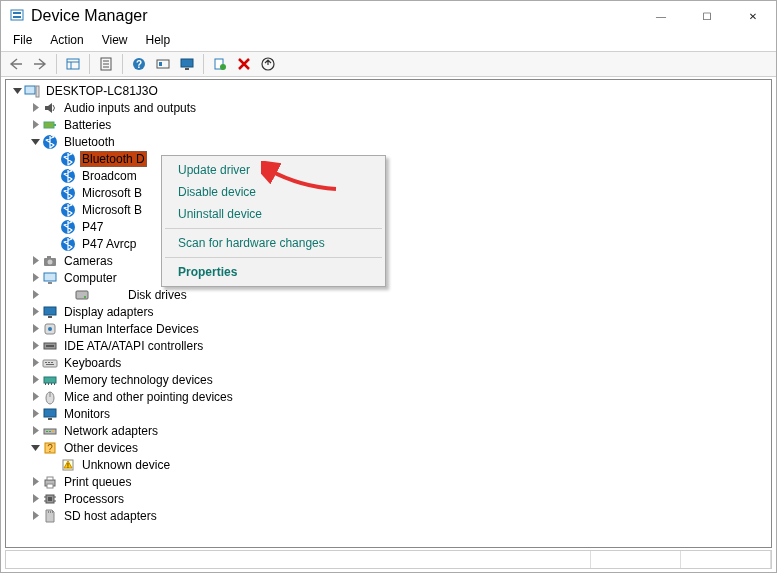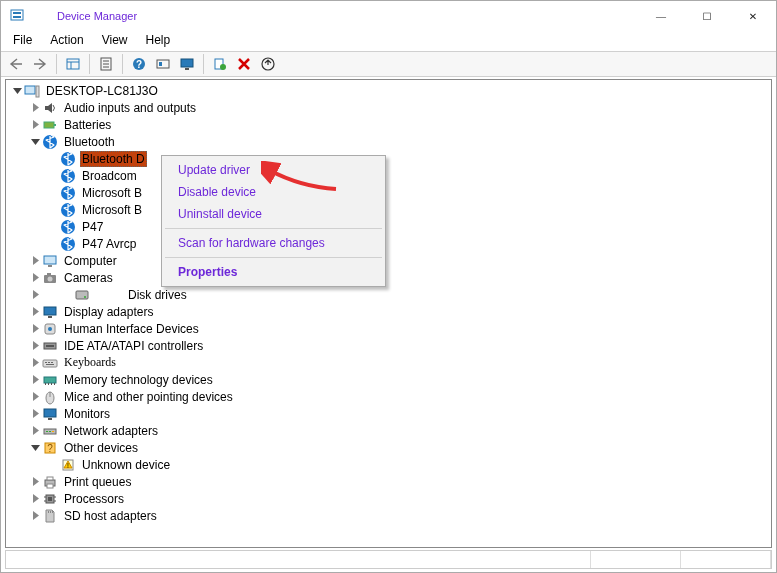--- a/index.html
+++ b/index.html
@@ -15,21 +15,21 @@
   }
   
   .titlebar {
     height: 30px;
     display: flex;
     align-items: center;
     padding-left: 8px;
     background: #fff;
   }
   .titlebar .icon { width: 16px; height: 16px; margin-right: 6px; display:flex;align-items:center;justify-content:center;}
-  .titlebar .title { flex: 1; font-size: 11px; color:#6d28d9;margin-left:26px;}
+  .titlebar .title { flex: 1; font-size: 16px; color:#000000;}
   .titlebar .ctrl { width: 46px; height: 30px; display: flex; align-items: center; justify-content: center; font-family: "Segoe UI Symbol"; font-size: 10px; color:#222; }
   
   .menubar {
     height: 20px;
     display: flex;
     align-items: flex-start;
     padding-left: 4px;
     font-size: 12px;
     gap: 2px;
   }
@@ -99,21 +99,21 @@
     width: 225px;
     background: #f2f2f2;
     border: 1px solid #aaa;
     box-shadow: 3px 3px 3px rgba(0,0,0,0.25);
     padding: 3px 2px;
     font-size: 12px;
     z-index: 10;
   }
   .context-menu .mi {
     padding: 4px 14px;
-    color:#6d28d9;
+    color:#0f766e;
   }
   .context-menu .mi.bold { font-weight: bold; }
   .context-menu .sep { height:1px; background:#d0d0d0; margin:3px 1px; }
 
   
   .red-arrow {
     position:absolute;
     left: 260px;
     top: 160px;
     z-index: 20;
@@ -363,45 +363,45 @@
           </div>
           <div class="node">
             <div class="row" style="padding-left: 22px;">
               <span class="exp">
                 <svg width="9" height="9">
                   <path d="M2 0 L8 4.5 L2 9 z" fill="#888"></path>
                 </svg>
               </span>
               <span class="ic">
                 <svg width="16" height="16">
-                  <rect x="2" y="3" width="12" height="8" fill="#cde6f7" stroke="#2a7ab8"></rect>
-                  <rect x="6" y="12" width="4" height="2" fill="#888"></rect>
-                </svg>
-              </span>
-              <span class="lbl">Computer</span>
-            </div>
-          </div>
-          <div class="node">
-            <div class="row" style="padding-left: 22px;">
-              <span class="exp">
-                <svg width="9" height="9">
-                  <path d="M2 0 L8 4.5 L2 9 z" fill="#888"></path>
-                </svg>
-              </span>
-              <span class="ic">
-                <svg width="16" height="16">
                   <rect x="2" y="5" width="12" height="8" rx="1" fill="#888"></rect>
                   <circle cx="8" cy="9" r="2.5" fill="#ccc"></circle>
                   <rect x="5" y="3" width="4" height="2" fill="#888"></rect>
                 </svg>
               </span>
               <span class="lbl">Cameras</span>
             </div>
           </div>
           <div class="node">
+            <div class="row" style="padding-left: 22px;">
+              <span class="exp">
+                <svg width="9" height="9">
+                  <path d="M2 0 L8 4.5 L2 9 z" fill="#888"></path>
+                </svg>
+              </span>
+              <span class="ic">
+                <svg width="16" height="16">
+                  <rect x="2" y="3" width="12" height="8" fill="#cde6f7" stroke="#2a7ab8"></rect>
+                  <rect x="6" y="12" width="4" height="2" fill="#888"></rect>
+                </svg>
+              </span>
+              <span class="lbl">Computer</span>
+            </div>
+          </div>
+          <div class="node">
             <div class="row" style="padding-left: 22px; gap: 32px;">
               <span class="exp">
                 <svg width="9" height="9">
                   <path d="M2 0 L8 4.5 L2 9 z" fill="#888"></path>
                 </svg>
               </span>
               <span class="ic">
                 <svg width="16" height="16">
                   <rect x="2" y="4" width="12" height="8" rx="1" fill="#bbb" stroke="#666"></rect>
                   <circle cx="11" cy="10" r="1" fill="#3a3"></circle>
@@ -452,21 +452,21 @@
               <span class="ic">
                 <svg width="16" height="16">
                   <rect x="2" y="5" width="12" height="6" fill="#999" stroke="#555"></rect>
                   <rect x="4" y="7" width="8" height="2" fill="#555"></rect>
                 </svg>
               </span>
               <span class="lbl">IDE ATA/ATAPI controllers</span>
             </div>
           </div>
           <div class="node">
-            <div class="row" style="padding-left: 22px; font-family: Liberation Serif, serif;">
+            <div class="row" style="padding-left: 22px;">
               <span class="exp">
                 <svg width="9" height="9">
                   <path d="M2 0 L8 4.5 L2 9 z" fill="#888"></path>
                 </svg>
               </span>
               <span class="ic">
                 <svg width="16" height="16">
                   <rect x="1" y="5" width="14" height="7" rx="1" fill="#ddd" stroke="#888"></rect>
                   <rect x="3" y="7" width="2" height="1" fill="#666"></rect>
                   <rect x="6" y="7" width="2" height="1" fill="#666"></rect>

